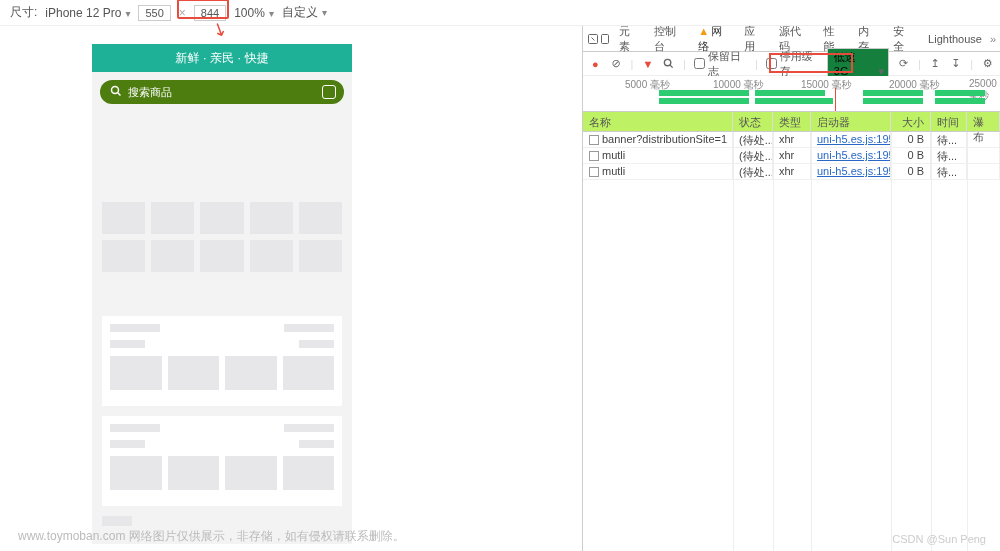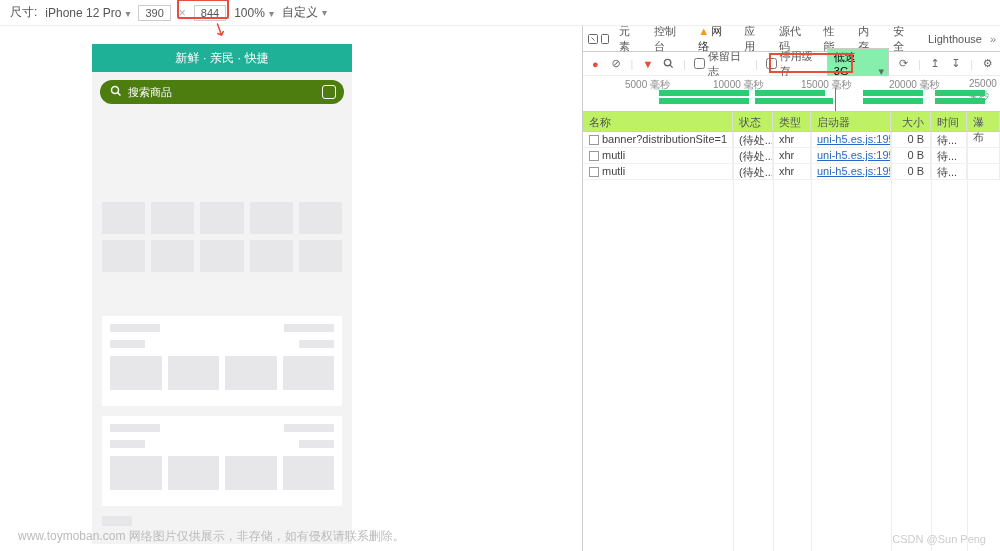--- a/index.html
+++ b/index.html
@@ -37,21 +37,21 @@
 .dt-tab .warn { color: #f39c12; margin-right: 2px; }
 .highlight-red { position: absolute; border: 2px solid #e74c3c; pointer-events: none; }
 .hl-network { left: 177px; top: -1px; width: 52px; height: 20px; border-radius: 2px; }
 .arrow-red { position: absolute; left: 212px; top: 18px; color: #e74c3c; font-size: 18px; transform: rotate(25deg); }
 
 .dt-toolbar { height: 24px; display: flex; align-items: center; gap: 8px; padding: 0 6px; border-bottom: 1px solid #eee; position: relative; }
 .tb-icon { width: 14px; height: 14px; display: flex; align-items: center; justify-content: center; color: #666; }
 .tb-icon.rec { color: #e74c3c; }
 .tb-cb { display: flex; align-items: center; gap: 3px; color: #555; }
 .tb-cb input { width: 11px; height: 11px; }
-.throttle-select { border: 1px solid #ccc; padding: 1px 18px 1px 6px; font-size: 11px; position: relative; background: #86efac; }
+.throttle-select { border: 1px solid #ccc; padding: 1px 18px 1px 6px; font-size: 11px; position: relative; background: #15803d; }
 .throttle-select::after { content: "▾"; position: absolute; right: 4px; color: #666; }
 .hl-throttle { left: 186px; top: 1px; width: 84px; height: 20px; }
 
 .timeline { height: 36px; border-bottom: 1px solid #ccc; position: relative; background: #fff; }
 .tl-tick { position: absolute; top: 2px; font-size: 10px; color: #888; }
 .tl-bar { position: absolute; top: 14px; height: 6px; background: #2ecc71; }
 .tl-bar2 { top: 22px; }
 .tl-cursor { position: absolute; top: 12px; bottom: 0; width: 1px; background: #e74c3c; }
 
 .req-header { display: flex; height: 20px; border-bottom: 1px solid #ccc; background: #bef264; }
@@ -74,21 +74,21 @@
 
 .footer-text { position: absolute; bottom: 6px; left: 18px; font-size: 12px; color: #bbb; }
 .footer-attr { position: absolute; bottom: 6px; right: 14px; font-size: 11px; color: #ccc; }
 </style>
 </head>
 <body>
 
 <div class="device-bar">
   <span>尺寸:</span>
   <span class="dd">iPhone 12 Pro</span>
-  <span class="dim-box">390</span>
+  <span class="dim-box">550</span>
   <span class="sep">×</span>
   <span class="dim-box">844</span>
   <span class="dd">100%</span>
   <span class="dd">自定义</span>
 </div>
 
 <div class="main-split">
 
   <div class="preview-panel">
     <div class="device-frame">

